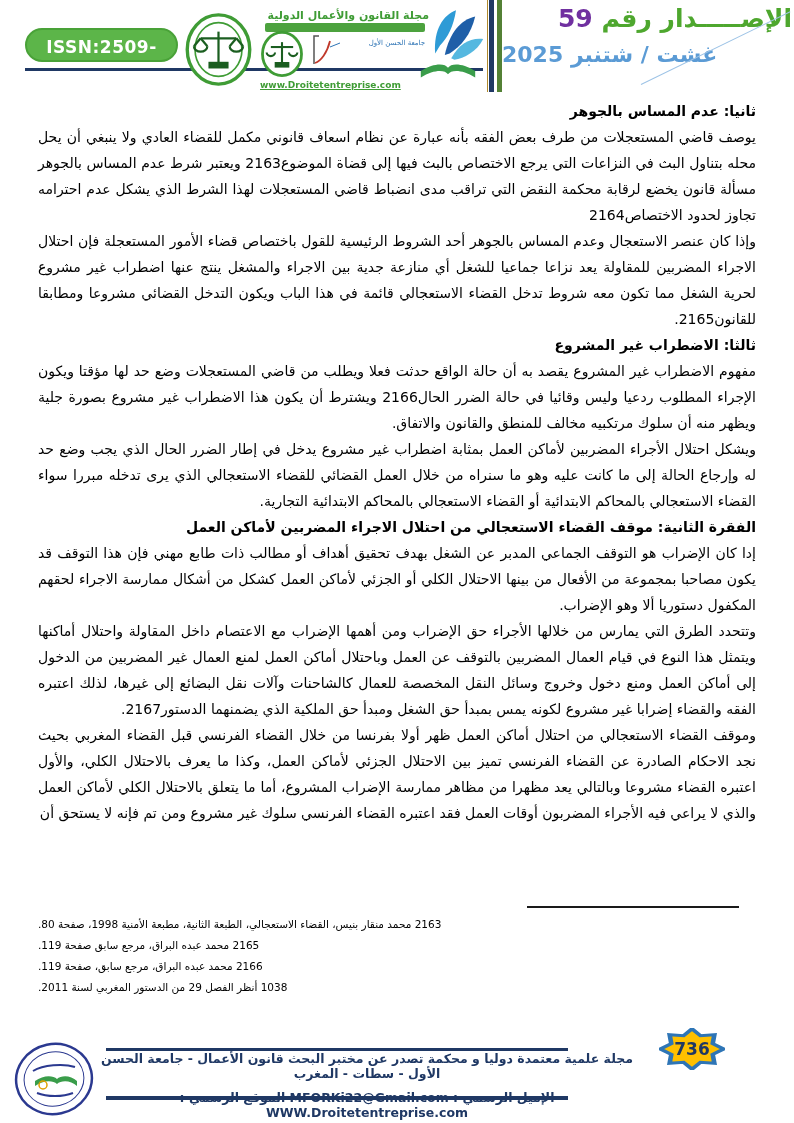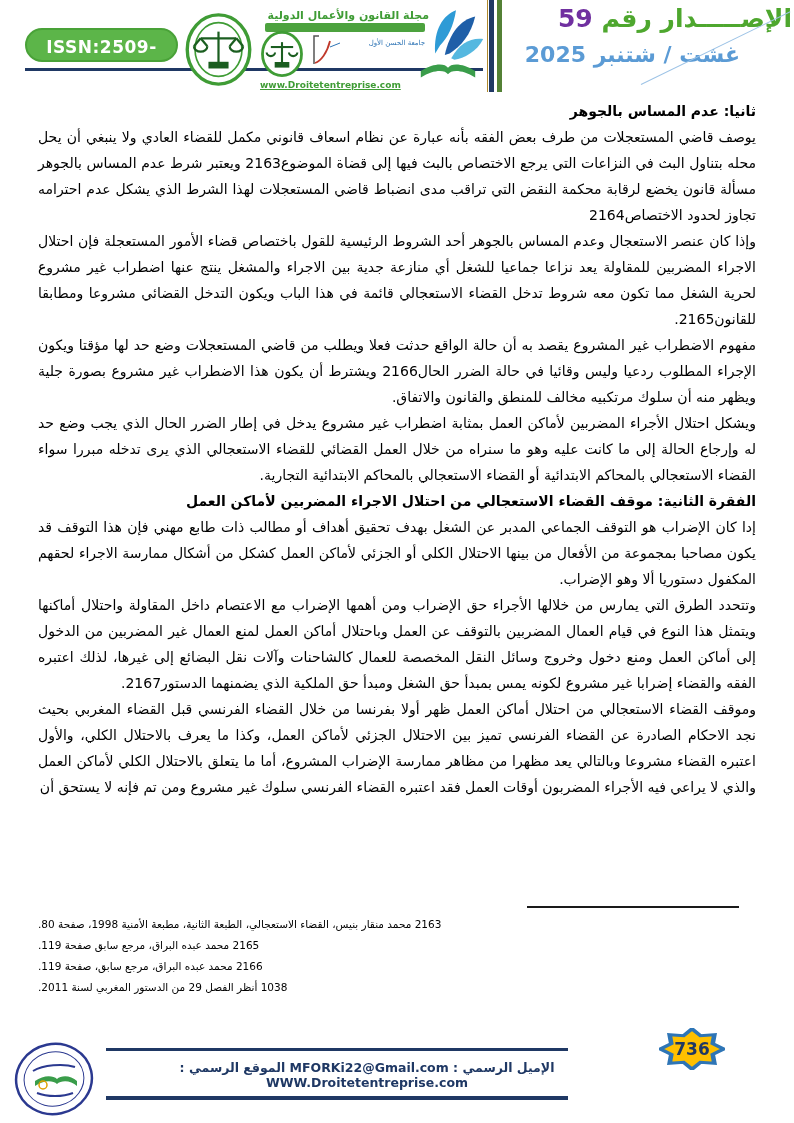--- a/index.html
+++ b/index.html
@@ -28,21 +28,21 @@
   .jl-bird{position:absolute;right:-4px;top:4px;width:86px;height:80px;}
   .jl-url{position:absolute;left:4px;bottom:0px;width:150px;color:#3f9c35;font-weight:bold;
     font-size:9px;text-decoration:underline;}
   .vbar{position:absolute;top:0;height:92px;}
   .vbar.gold{left:487px;width:1px;background:#b08a2e;}
   .vbar.navy{left:489px;width:5px;background:#1f3864;}
   .vbar.green{left:497px;width:5px;background:#538135;}
   .header-right{position:absolute;left:502px;top:4px;width:290px;direction:rtl;}
   .issue-line{font-size:25px;font-weight:bold;color:#4ea72e;text-align:right;}
   .issue-line .num{color:#7030a0;}
-  .date-line{font-size:22px;font-weight:bold;color:#5b9bd5;text-align:right;
+  .date-line{font-size:22px;font-weight:bold;color:#5b9bd5;text-align:left;
     padding-right:52px;margin-top:9px;}
   .diag-line{position:absolute;left:641px;top:84px;width:166px;height:1px;background:#9dc3e6;
     transform:rotate(-26deg);transform-origin:left center;}
   
   .article{
     position:absolute;left:38px;top:98px;width:718px;direction:rtl;
     font-size:14px;line-height:26px;text-align:justify;
   }
   .article .hd{font-weight:bold;text-align:right;}
   .article .pr{}
@@ -138,20 +138,21 @@
     <div class="issue-line"><span>الإصـــــدار رقم</span>
       <span class="num">59</span></div>
     <div class="date-line">غشت / شتنبر 2025</div>
   </div>
   <div class="diag-line"></div>
 
   <div class="article">
       <div class="blk hd">ثانيا: عدم المساس بالجوهر</div>
       <div class="blk pr">يوصف قاضي المستعجلات من طرف بعض الفقه بأنه عبارة عن نظام اسعاف قانوني مكمل للقضاء العادي ولا ينبغي أن يحل محله بتناول البث في النزاعات التي يرجع الاختصاص بالبث فيها إلى قضاة الموضوع2163 ويعتبر شرط عدم المساس بالجوهر مسألة قانون يخضع لرقابة محكمة النقض التي تراقب مدى انضباط قاضي المستعجلات لهذا الشرط الذي يشكل عدم احترامه تجاوز لحدود الاختصاص2164</div>
       <div class="blk pr">وإذا كان عنصر الاستعجال وعدم المساس بالجوهر أحد الشروط الرئيسية للقول باختصاص قضاء الأمور المستعجلة فإن احتلال الاجراء المضربين للمقاولة يعد نزاعا جماعيا للشغل أي منازعة جدية بين الاجراء والمشغل ينتج عنها اضطراب غير مشروع لحرية الشغل مما تكون معه شروط تدخل القضاء الاستعجالي قائمة في هذا الباب ويكون التدخل القضائي مشروعا ومطابقا للقانون2165.</div>
+      <div class="blk hd">ثالثا: الاضطراب غير المشروع</div>
       <div class="blk pr">مفهوم الاضطراب غير المشروع يقصد به أن حالة الواقع حدثت فعلا ويطلب من قاضي المستعجلات وضع حد لها مؤقتا ويكون الإجراء المطلوب ردعيا وليس وقائيا في حالة الضرر الحال2166 ويشترط أن يكون هذا الاضطراب غير مشروع بصورة جلية ويظهر منه أن سلوك مرتكبيه مخالف للمنطق والقانون والاتفاق.</div>
       <div class="blk pr">ويشكل احتلال الأجراء المضربين لأماكن العمل بمثابة اضطراب غير مشروع يدخل في إطار الضرر الحال الذي يجب وضع حد له وإرجاع الحالة إلى ما كانت عليه وهو ما سنراه من خلال العمل القضائي للقضاء الاستعجالي الذي يرى تدخله مبررا سواء القضاء الاستعجالي بالمحاكم الابتدائية أو القضاء الاستعجالي بالمحاكم الابتدائية التجارية.</div>
       <div class="blk hd">الفقرة الثانية: موقف القضاء الاستعجالي من احتلال الاجراء المضربين لأماكن العمل</div>
       <div class="blk pr">إدا كان الإضراب هو التوقف الجماعي المدبر عن الشغل بهدف تحقيق أهداف أو مطالب ذات طابع مهني فإن هذا التوقف قد يكون مصاحبا بمجموعة من الأفعال من بينها الاحتلال الكلي أو الجزئي لأماكن العمل كشكل من أشكال ممارسة الاجراء لحقهم المكفول دستوريا ألا وهو الإضراب.</div>
       <div class="blk pr">وتتحدد الطرق التي يمارس من خلالها الأجراء حق الإضراب ومن أهمها الإضراب مع الاعتصام داخل المقاولة واحتلال أماكنها ويتمثل هذا النوع في قيام العمال المضربين بالتوقف عن العمل وباحتلال أماكن العمل لمنع العمال غير المضربين من الدخول إلى أماكن العمل ومنع دخول وخروج وسائل النقل المخصصة للعمال كالشاحنات وآلات نقل البضائع إلى غيرها، لذلك اعتبره الفقه والقضاء إضرابا غير مشروع لكونه يمس بمبدأ حق الشغل ومبدأ حق الملكية الذي يضمنهما الدستور2167.</div>
       <div class="blk pr">وموقف القضاء الاستعجالي من احتلال أماكن العمل ظهر أولا بفرنسا من خلال القضاء الفرنسي قبل القضاء المغربي بحيث نجد الاحكام الصادرة عن القضاء الفرنسي تميز بين الاحتلال الجزئي لأماكن العمل، وكذا ما يعرف بالاحتلال الكلي، والأول اعتبره القضاء مشروعا وبالتالي يعد مظهرا من مظاهر ممارسة الإضراب المشروع، أما ما يتعلق بالاحتلال الكلي لأماكن العمل والذي لا يراعي فيه الأجراء المضربون أوقات العمل فقد اعتبره القضاء الفرنسي سلوك غير مشروع ومن تم فإنه لا يستحق أن</div>
     </div>
 
   <div class="fn-sep"></div>
   <div class="footnotes">
@@ -175,18 +176,19 @@
       <ellipse cx="41" cy="38" rx="38" ry="35" fill="#ffffff" stroke="#2b3990" stroke-width="2.5" transform="rotate(-12 41 38)"></ellipse>
       <ellipse cx="41" cy="38" rx="30" ry="27" fill="none" stroke="#2b3990" stroke-width="1" transform="rotate(-12 41 38)"></ellipse>
       <path d="M22 40 C30 34 40 34 44 38 C48 34 58 34 64 40 L64 45 C58 39 48 39 44 43 C40 39 30 39 22 45 Z" fill="#3a9d4a"></path>
       <path d="M20 30 C30 24 50 22 62 26" fill="none" stroke="#2b3990" stroke-width="2"></path>
       <path d="M24 52 C34 56 50 56 60 52" fill="none" stroke="#2b3990" stroke-width="2"></path>
       <circle cx="30" cy="44" r="4" fill="none" stroke="#e0a000" stroke-width="1.5"></circle>
     </svg>
   </div>
 
   <div class="footer-text">
+    <div class="l1">مجلة علمية معتمدة  دوليا و محكمة تصدر عن مختبر البحث قانون الأعمال - جامعة الحسن الأول - سطات - المغرب</div>
     <div class="l2">الإميل الرسمي :  MFORKi22@Gmail.com الموقع الرسمي : WWW.Droitetentreprise.com</div>
   </div>
 
   <div class="footer-rule-bottom"></div>
 
 </div>
 
 </body></html>

